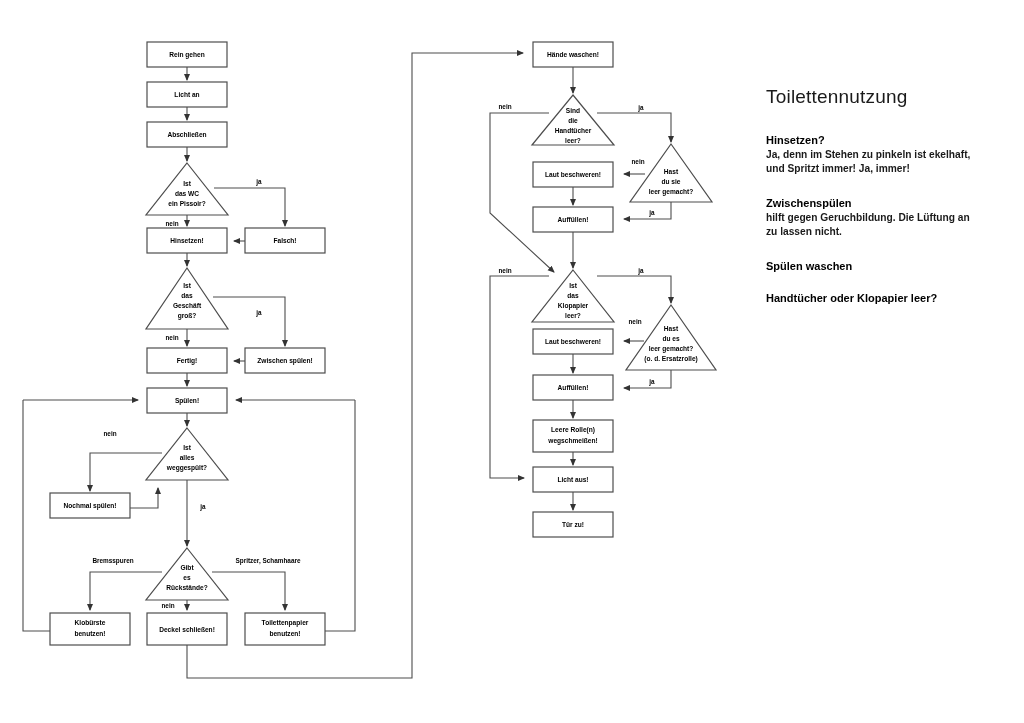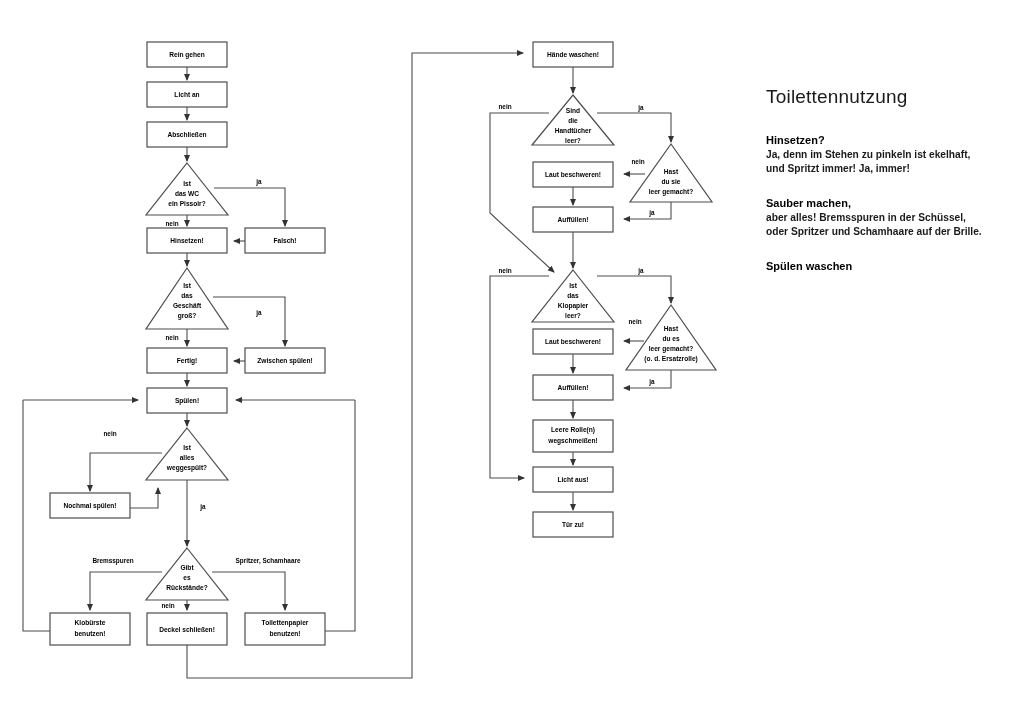--- a/index.html
+++ b/index.html
@@ -260,26 +260,25 @@
   </svg>
 
   <div id="sidepanel">
     <h1>Toilettennutzung</h1>
     <div class="sect">
       <div class="hd">Hinsetzen?</div>
       <div class="bd">Ja, denn im Stehen zu pinkeln ist  ekelhaft,
 und Spritzt immer! Ja, immer!</div>
     </div>
     <div class="sect">
-    </div>
-    <div class="sect">
-      <div class="hd">Sauber machen,</div>
-      <div class="bd">aber alles! Bremsspuren in der Schüssel,
-oder Spritzer und Schamhaare auf der Brille.</div>
+      <div class="hd">Zwischenspülen</div>
+      <div class="bd">hilft gegen Geruchbildung. Die Lüftung an
+zu lassen nicht.</div>
     </div>
     <div class="sect">
       <div class="hd">Spülen waschen</div>
     </div>
     <div class="sect">
+      <div class="hd">Handtücher oder Klopapier leer?</div>
     </div>
   </div>
 
 </div>
 
 </body></html>

